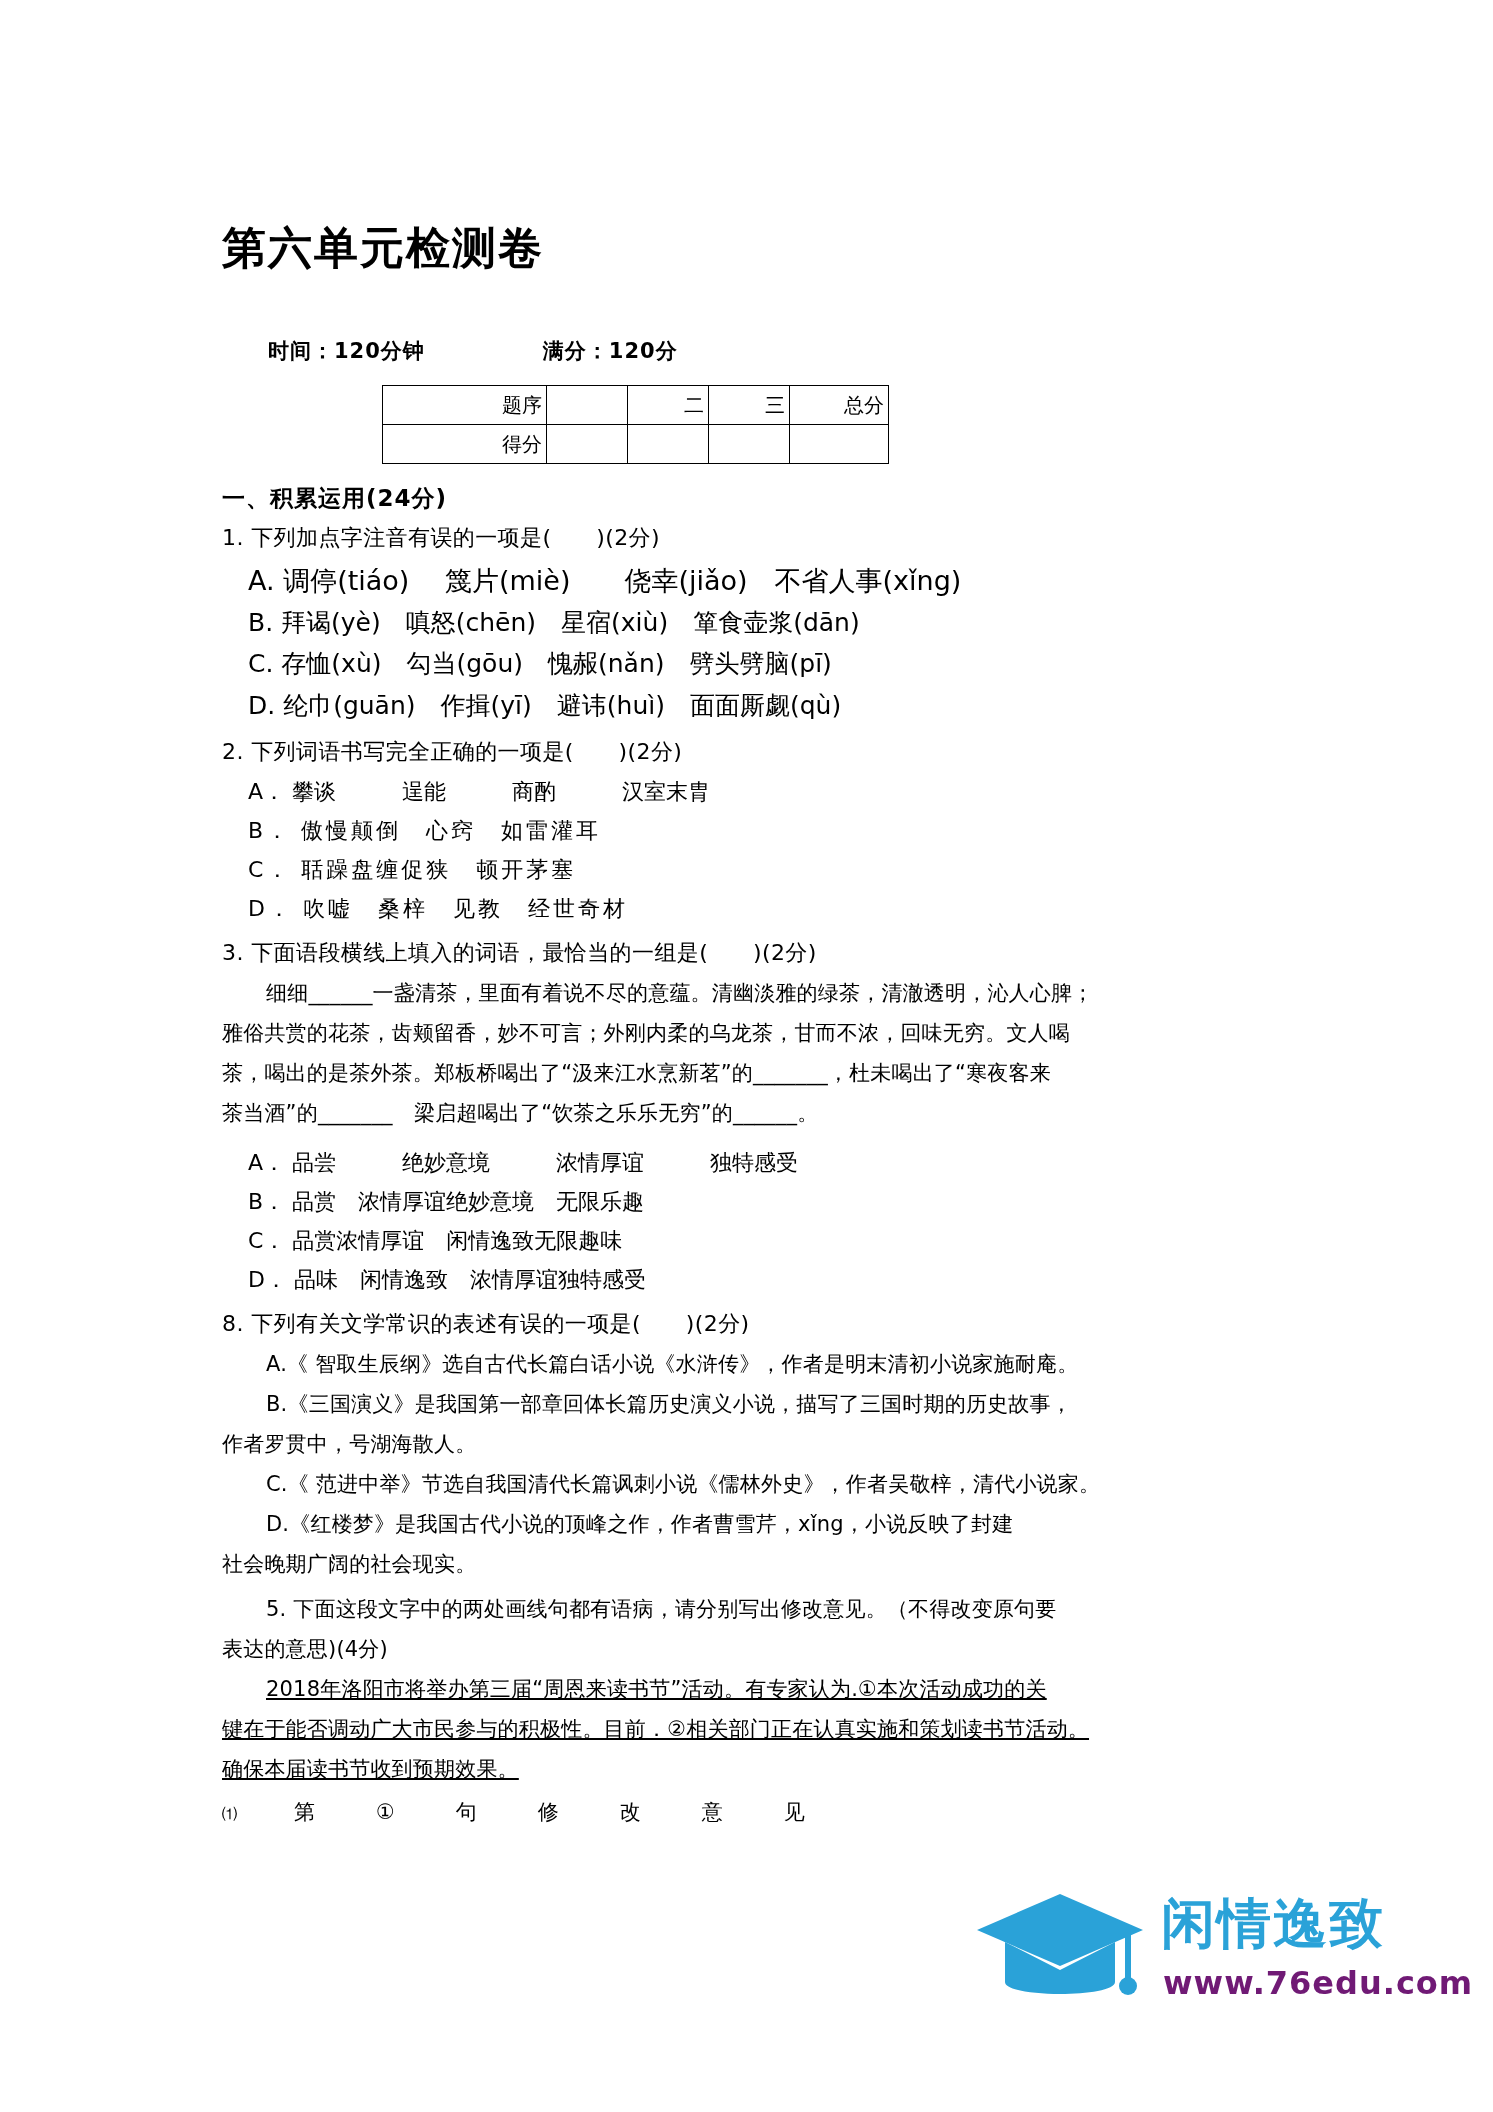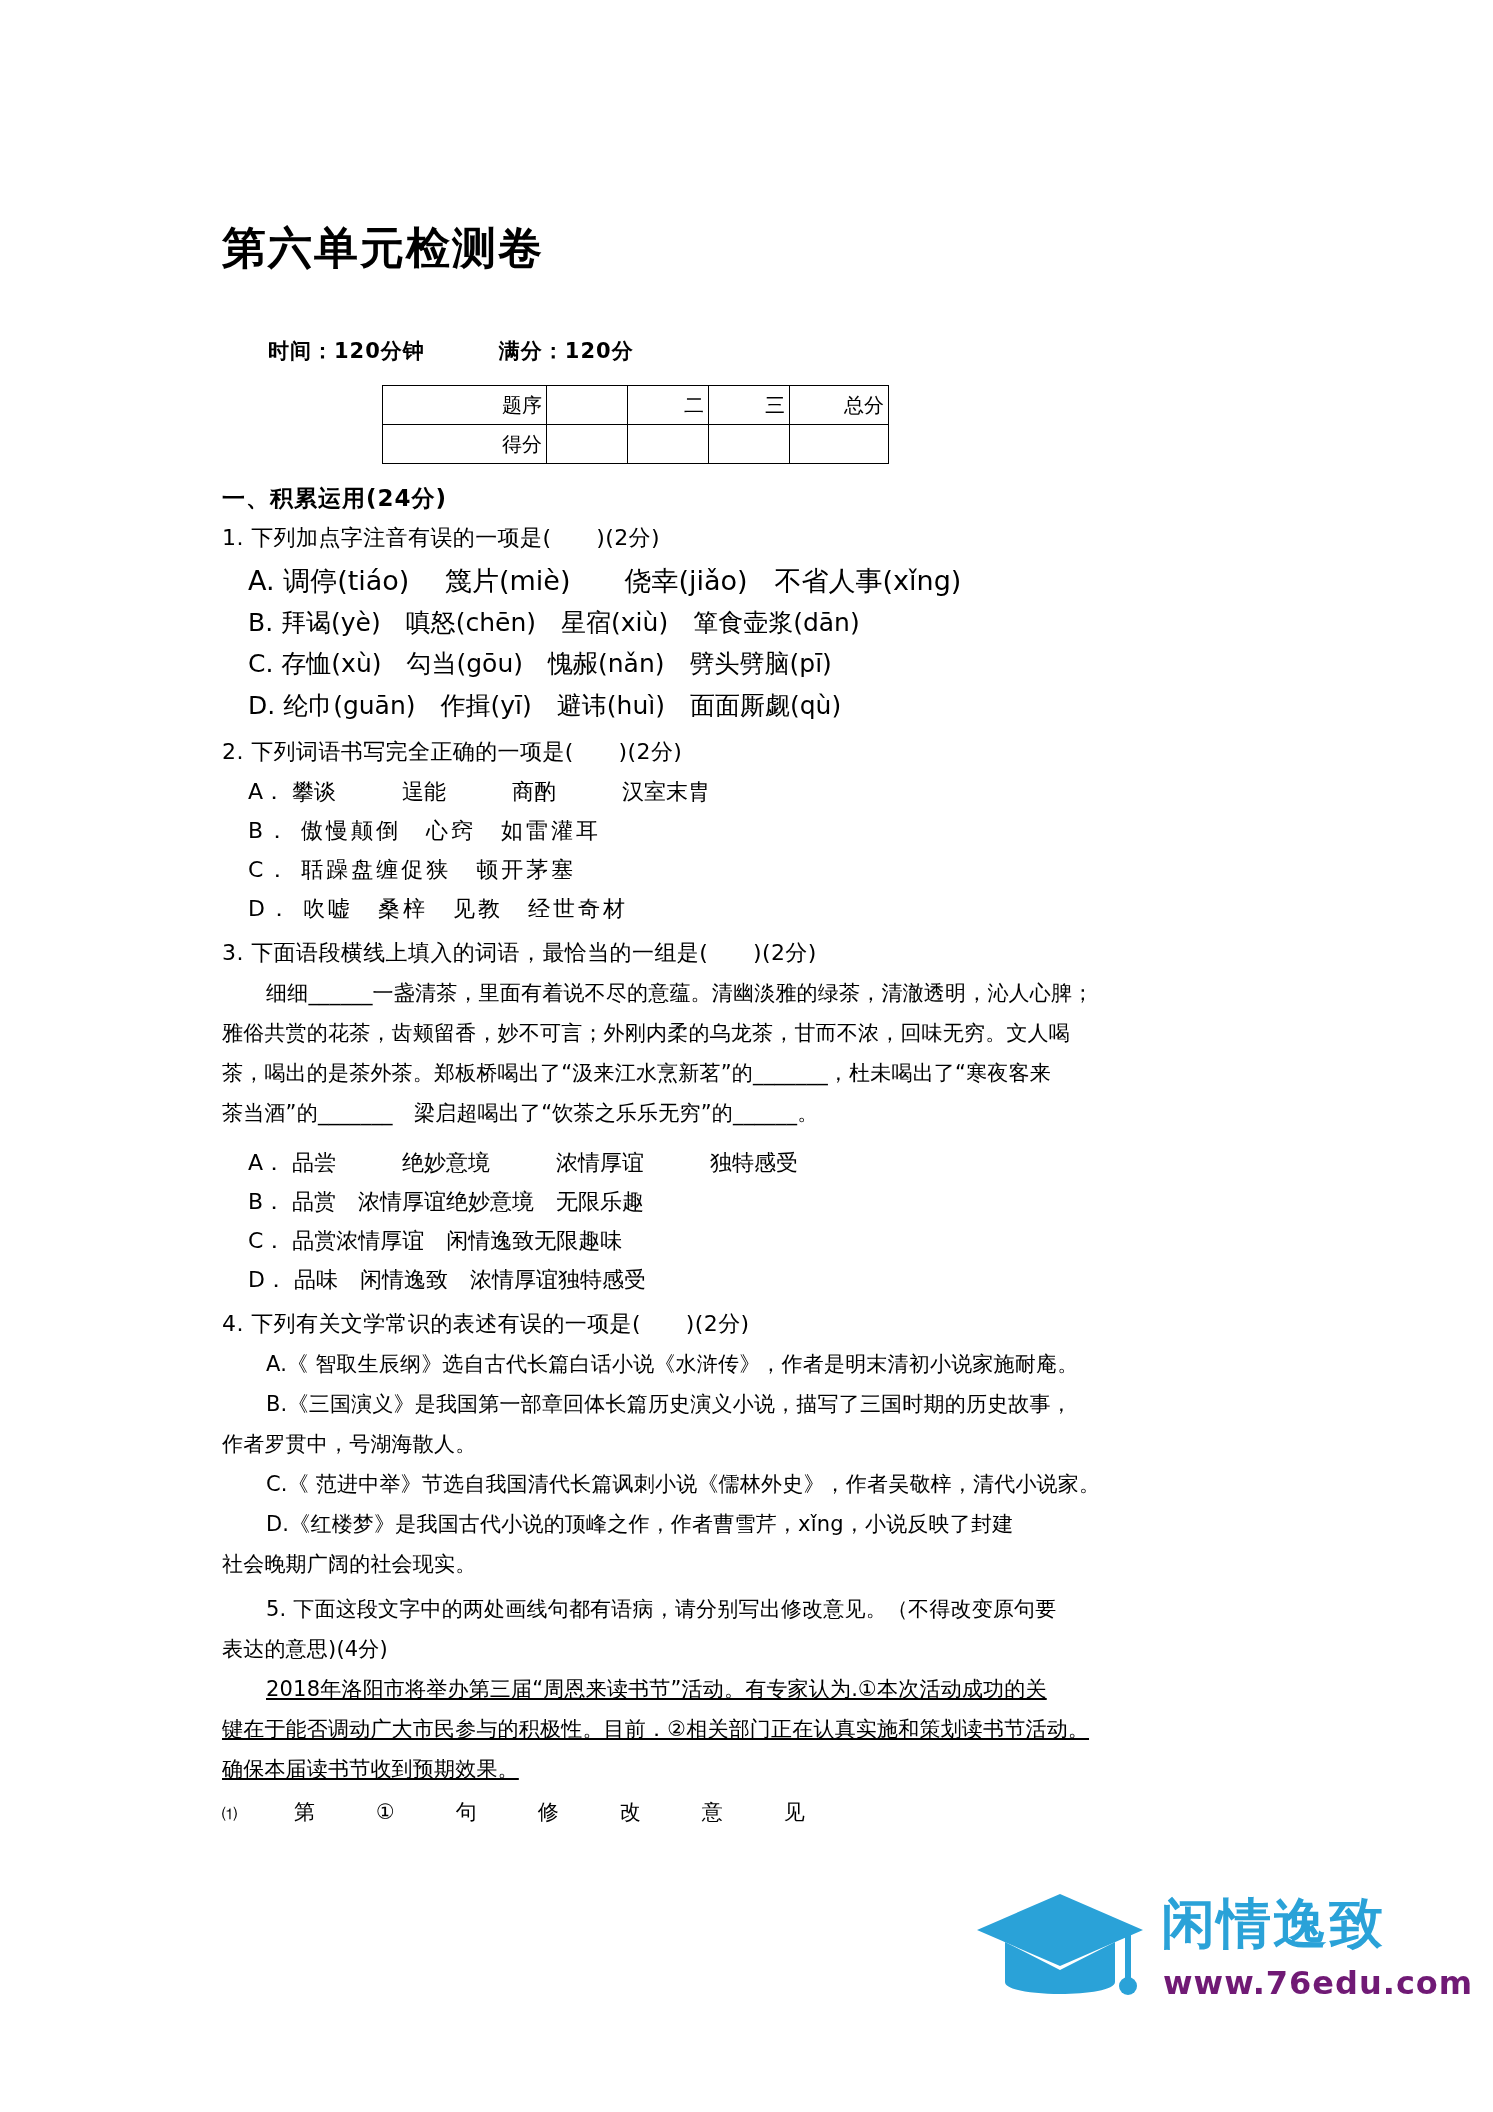--- a/index.html
+++ b/index.html
@@ -42,21 +42,21 @@
   
   .meta-row {
     margin-top: 62px;
     display: flex;
     align-items: flex-start;
     font-size: 21px;
     font-weight: 700;
     letter-spacing: 1px;
   }
   .meta-time { margin-left: 46px; white-space: nowrap; }
-  .meta-score { margin-left: 74px; white-space: nowrap; }
+  .meta-score { margin-left: 118px; white-space: nowrap; }
 
   
   .score-table {
     position: absolute;
     left: 382px;
     top: 385px;
     border-collapse: collapse;
     font-size: 20px;
   }
   .score-table td {
@@ -194,21 +194,21 @@
     <div class="para para-ind">细细______一盏清茶，里面有着说不尽的意蕴。清幽淡雅的绿茶，清澈透明，沁人心脾；</div>
     <div class="para">雅俗共赏的花茶，齿颊留香，妙不可言；外刚内柔的乌龙茶，甘而不浓，回味无穷。文人喝</div>
     <div class="para">茶，喝出的是茶外茶。郑板桥喝出了“汲来江水烹新茗”的_______，杜未喝出了“寒夜客来</div>
     <div class="para">茶当酒”的_______　梁启超喝出了“饮茶之乐乐无穷”的______。</div>
 
     <div class="opt mt14">A． 品尝　　　绝妙意境　　　浓情厚谊　　　独特感受</div>
     <div class="opt">B． 品赏　浓情厚谊绝妙意境　无限乐趣</div>
     <div class="opt">C． 品赏浓情厚谊　闲情逸致无限趣味</div>
     <div class="opt">D． 品味　闲情逸致　浓情厚谊独特感受</div>
 
-    <div class="q mt10">4. 下列有关文学常识的表述有误的一项是(　　)(2分)</div>
+    <div class="q mt10">8. 下列有关文学常识的表述有误的一项是(　　)(2分)</div>
     <div class="para para-ind">A.《 智取生辰纲》选自古代长篇白话小说《水浒传》，作者是明末清初小说家施耐庵。</div>
     <div class="para para-ind">B.《三国演义》是我国第一部章回体长篇历史演义小说，描写了三国时期的历史故事，</div>
     <div class="para">作者罗贯中，号湖海散人。</div>
     <div class="para para-ind">C.《 范进中举》节选自我国清代长篇讽刺小说《儒林外史》，作者吴敬梓，清代小说家。</div>
     <div class="para para-ind">D.《红楼梦》是我国古代小说的顶峰之作，作者曹雪芹，xǐng，小说反映了封建</div>
     <div class="para">社会晚期广阔的社会现实。</div>
 
     <div class="para para-ind mt10">5. 下面这段文字中的两处画线句都有语病，请分别写出修改意见。（不得改变原句要</div>
     <div class="para">表达的意思)(4分)</div>
     <div class="para para-ind u">2018年洛阳市将举办第三届“周恩来读书节”活动。有专家认为.①本次活动成功的关</div>

